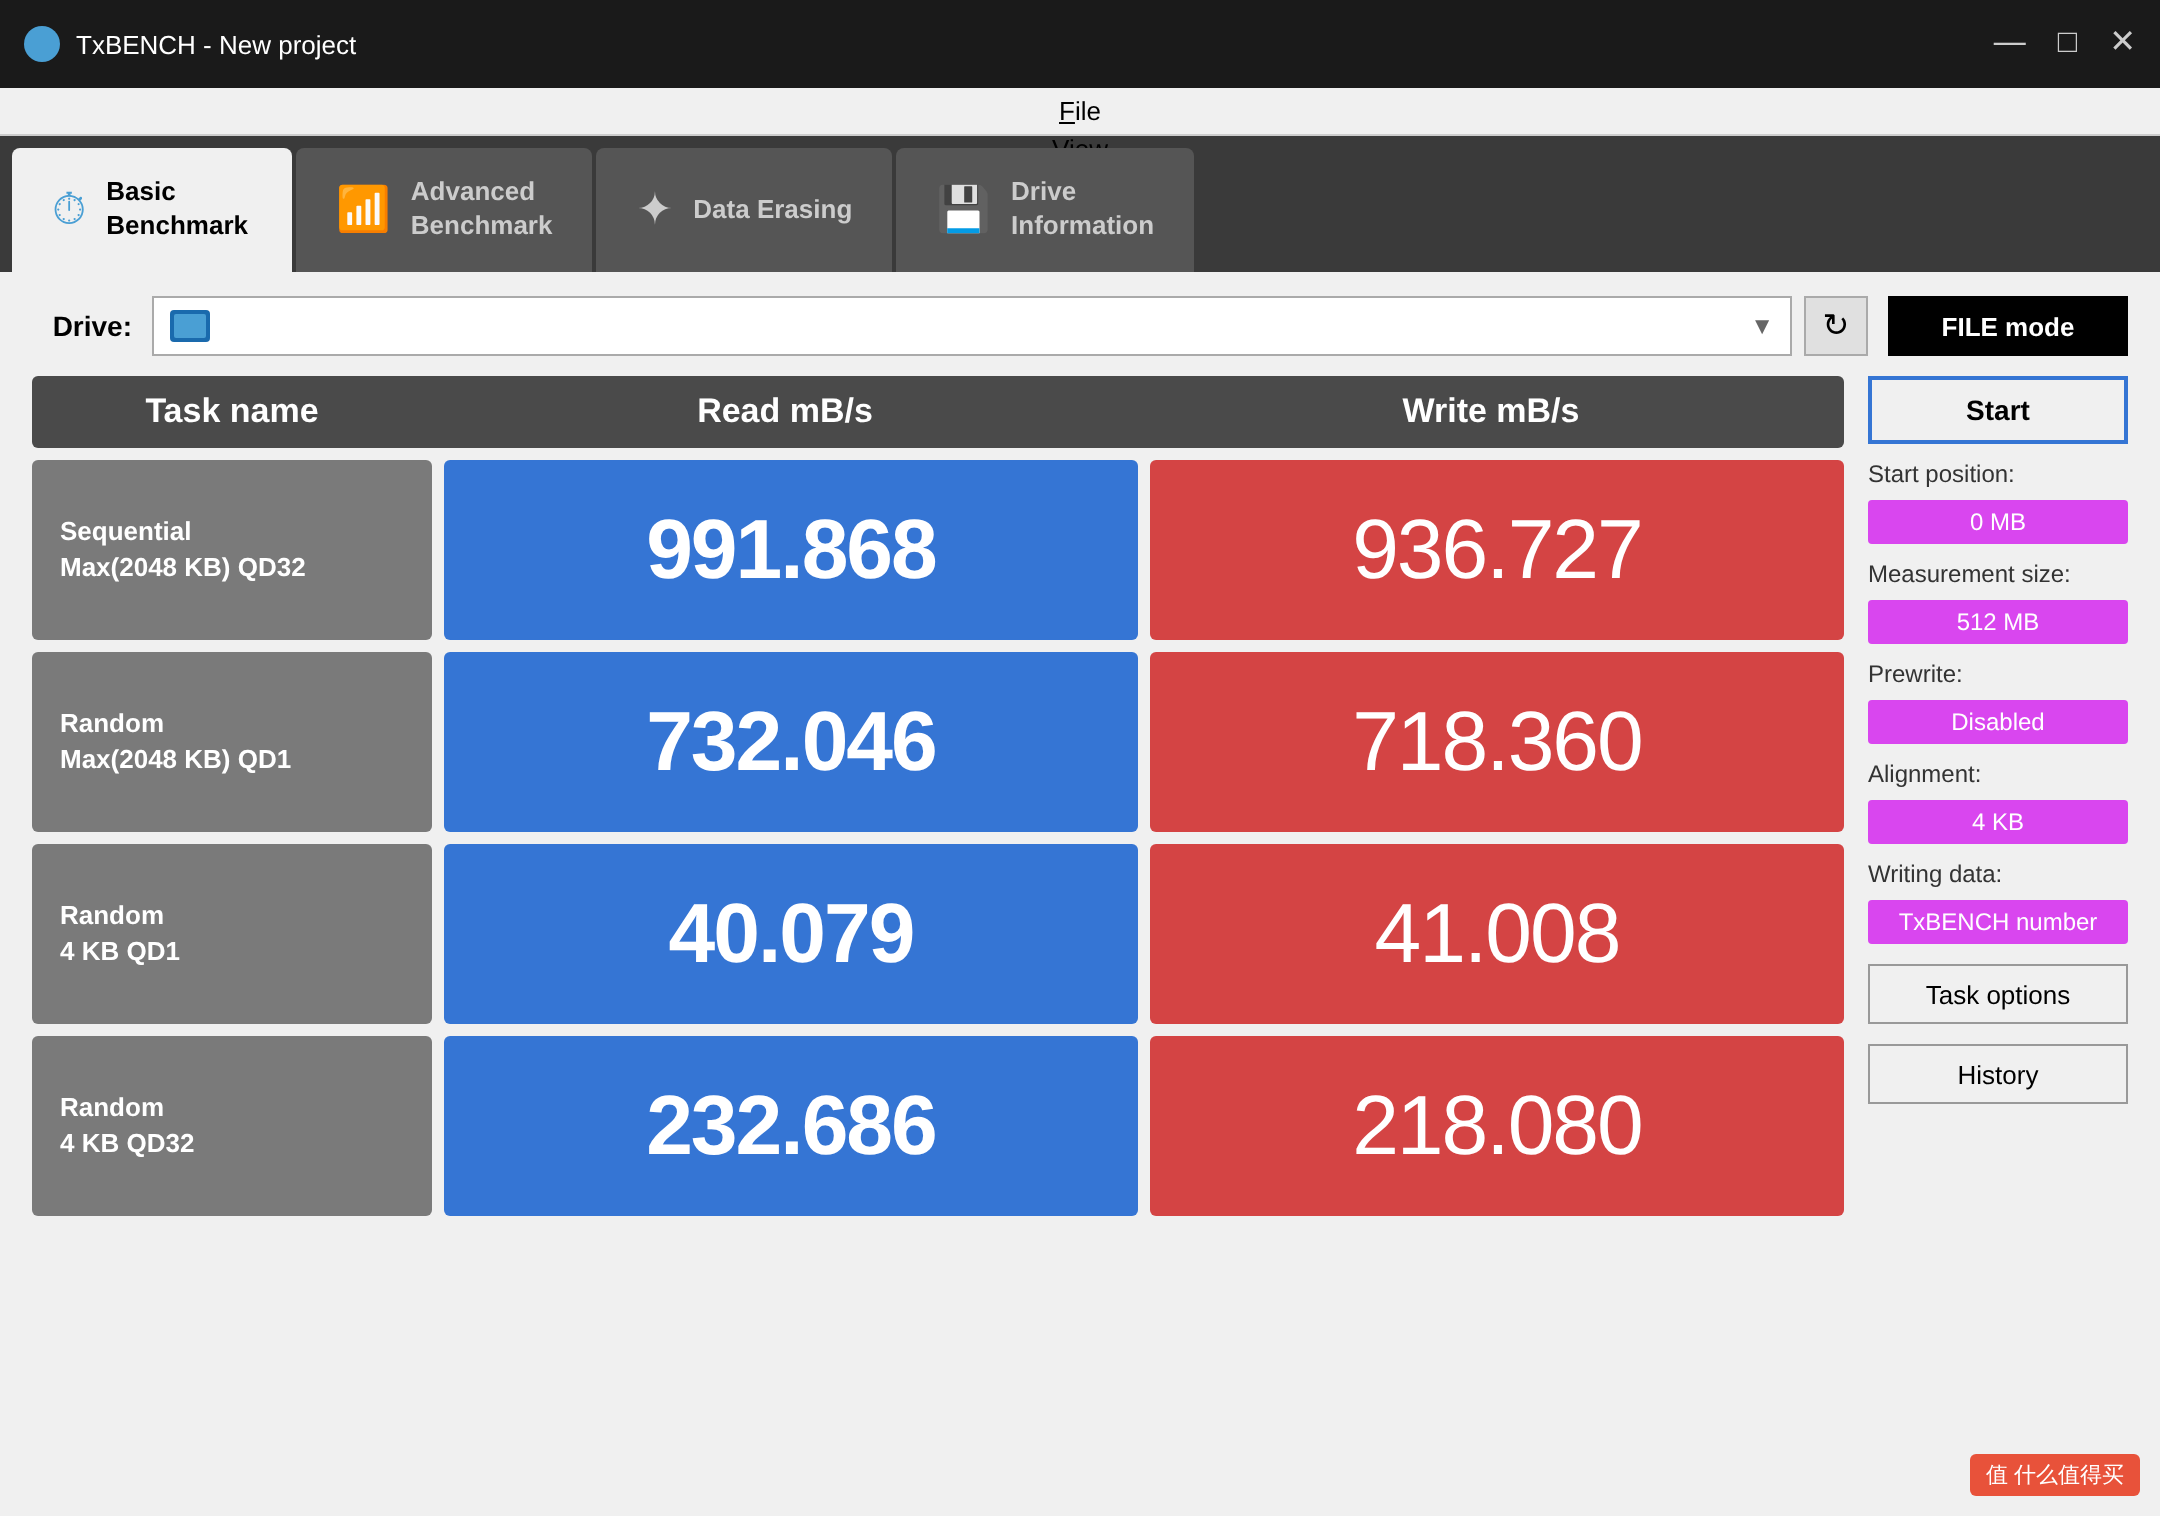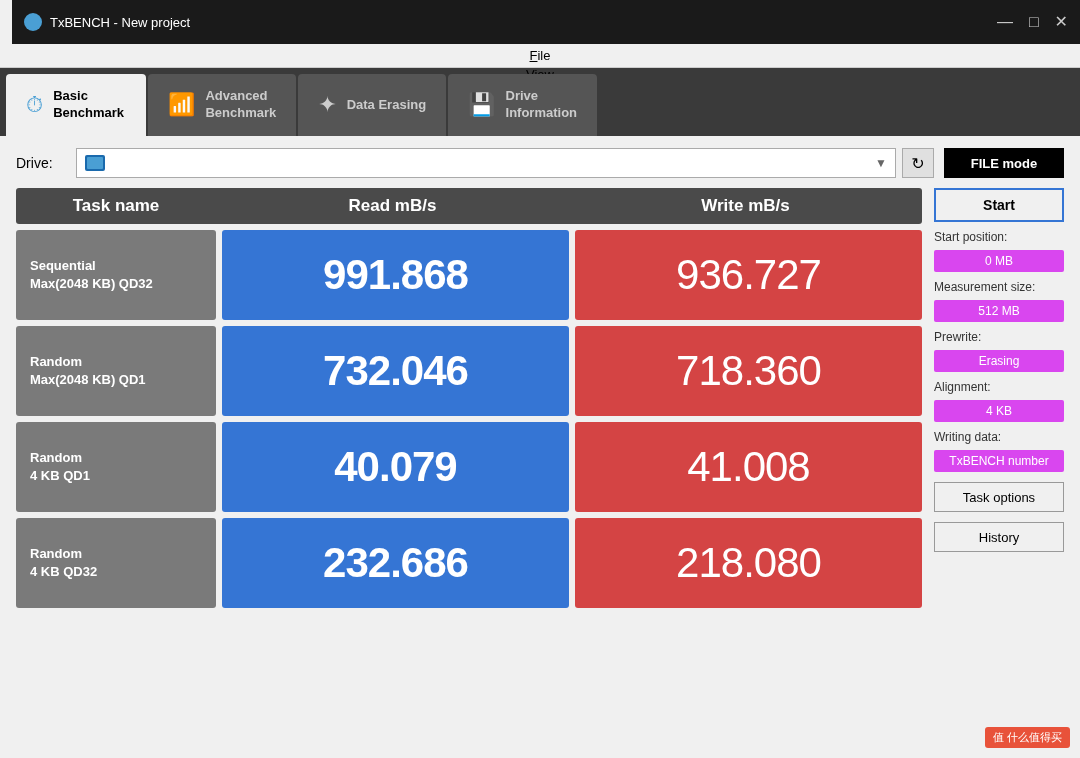--- a/index.html
+++ b/index.html
@@ -14,21 +14,20 @@
 
     
     .title-bar {
       background: #1a1a1a;
       color: #fff;
       display: flex;
       align-items: center;
       justify-content: space-between;
       padding: 22px 12px;
       height: 24px;
-      margin-left: 12px;
     }
     .title-bar-left {
       display: flex;
       align-items: center;
       gap: 8px;
     }
     .title-bar-icon {
       width: 18px;
       height: 18px;
       background: #4a9fd4;
@@ -115,22 +114,23 @@
     }
 
     
     .drive-row {
       display: flex;
       align-items: center;
       gap: 10px;
     }
     .drive-label {
       font-size: 14px;
-      font-weight: 400;
+      font-weight: 700;
       min-width: 50px;
+      text-align: right;
     }
     .drive-select-wrap {
       flex: 1;
       display: flex;
       align-items: center;
       gap: 6px;
     }
     .drive-select {
       flex: 1;
       height: 30px;
@@ -429,21 +429,21 @@
     <div class="right-panel">
       <button class="start-btn">Start</button>
 
       <div class="setting-label">Start position:</div>
       <div class="setting-value">0 MB</div>
 
       <div class="setting-label">Measurement size:</div>
       <div class="setting-value">512 MB</div>
 
       <div class="setting-label">Prewrite:</div>
-      <div class="setting-value">Erasing</div>
+      <div class="setting-value">Disabled</div>
 
       <div class="setting-label">Alignment:</div>
       <div class="setting-value">4 KB</div>
 
       <div class="setting-label">Writing data:</div>
       <div class="setting-value">TxBENCH number</div>
 
       <button class="task-options-btn">Task options</button>
       <button class="history-btn">History</button>
     </div>

